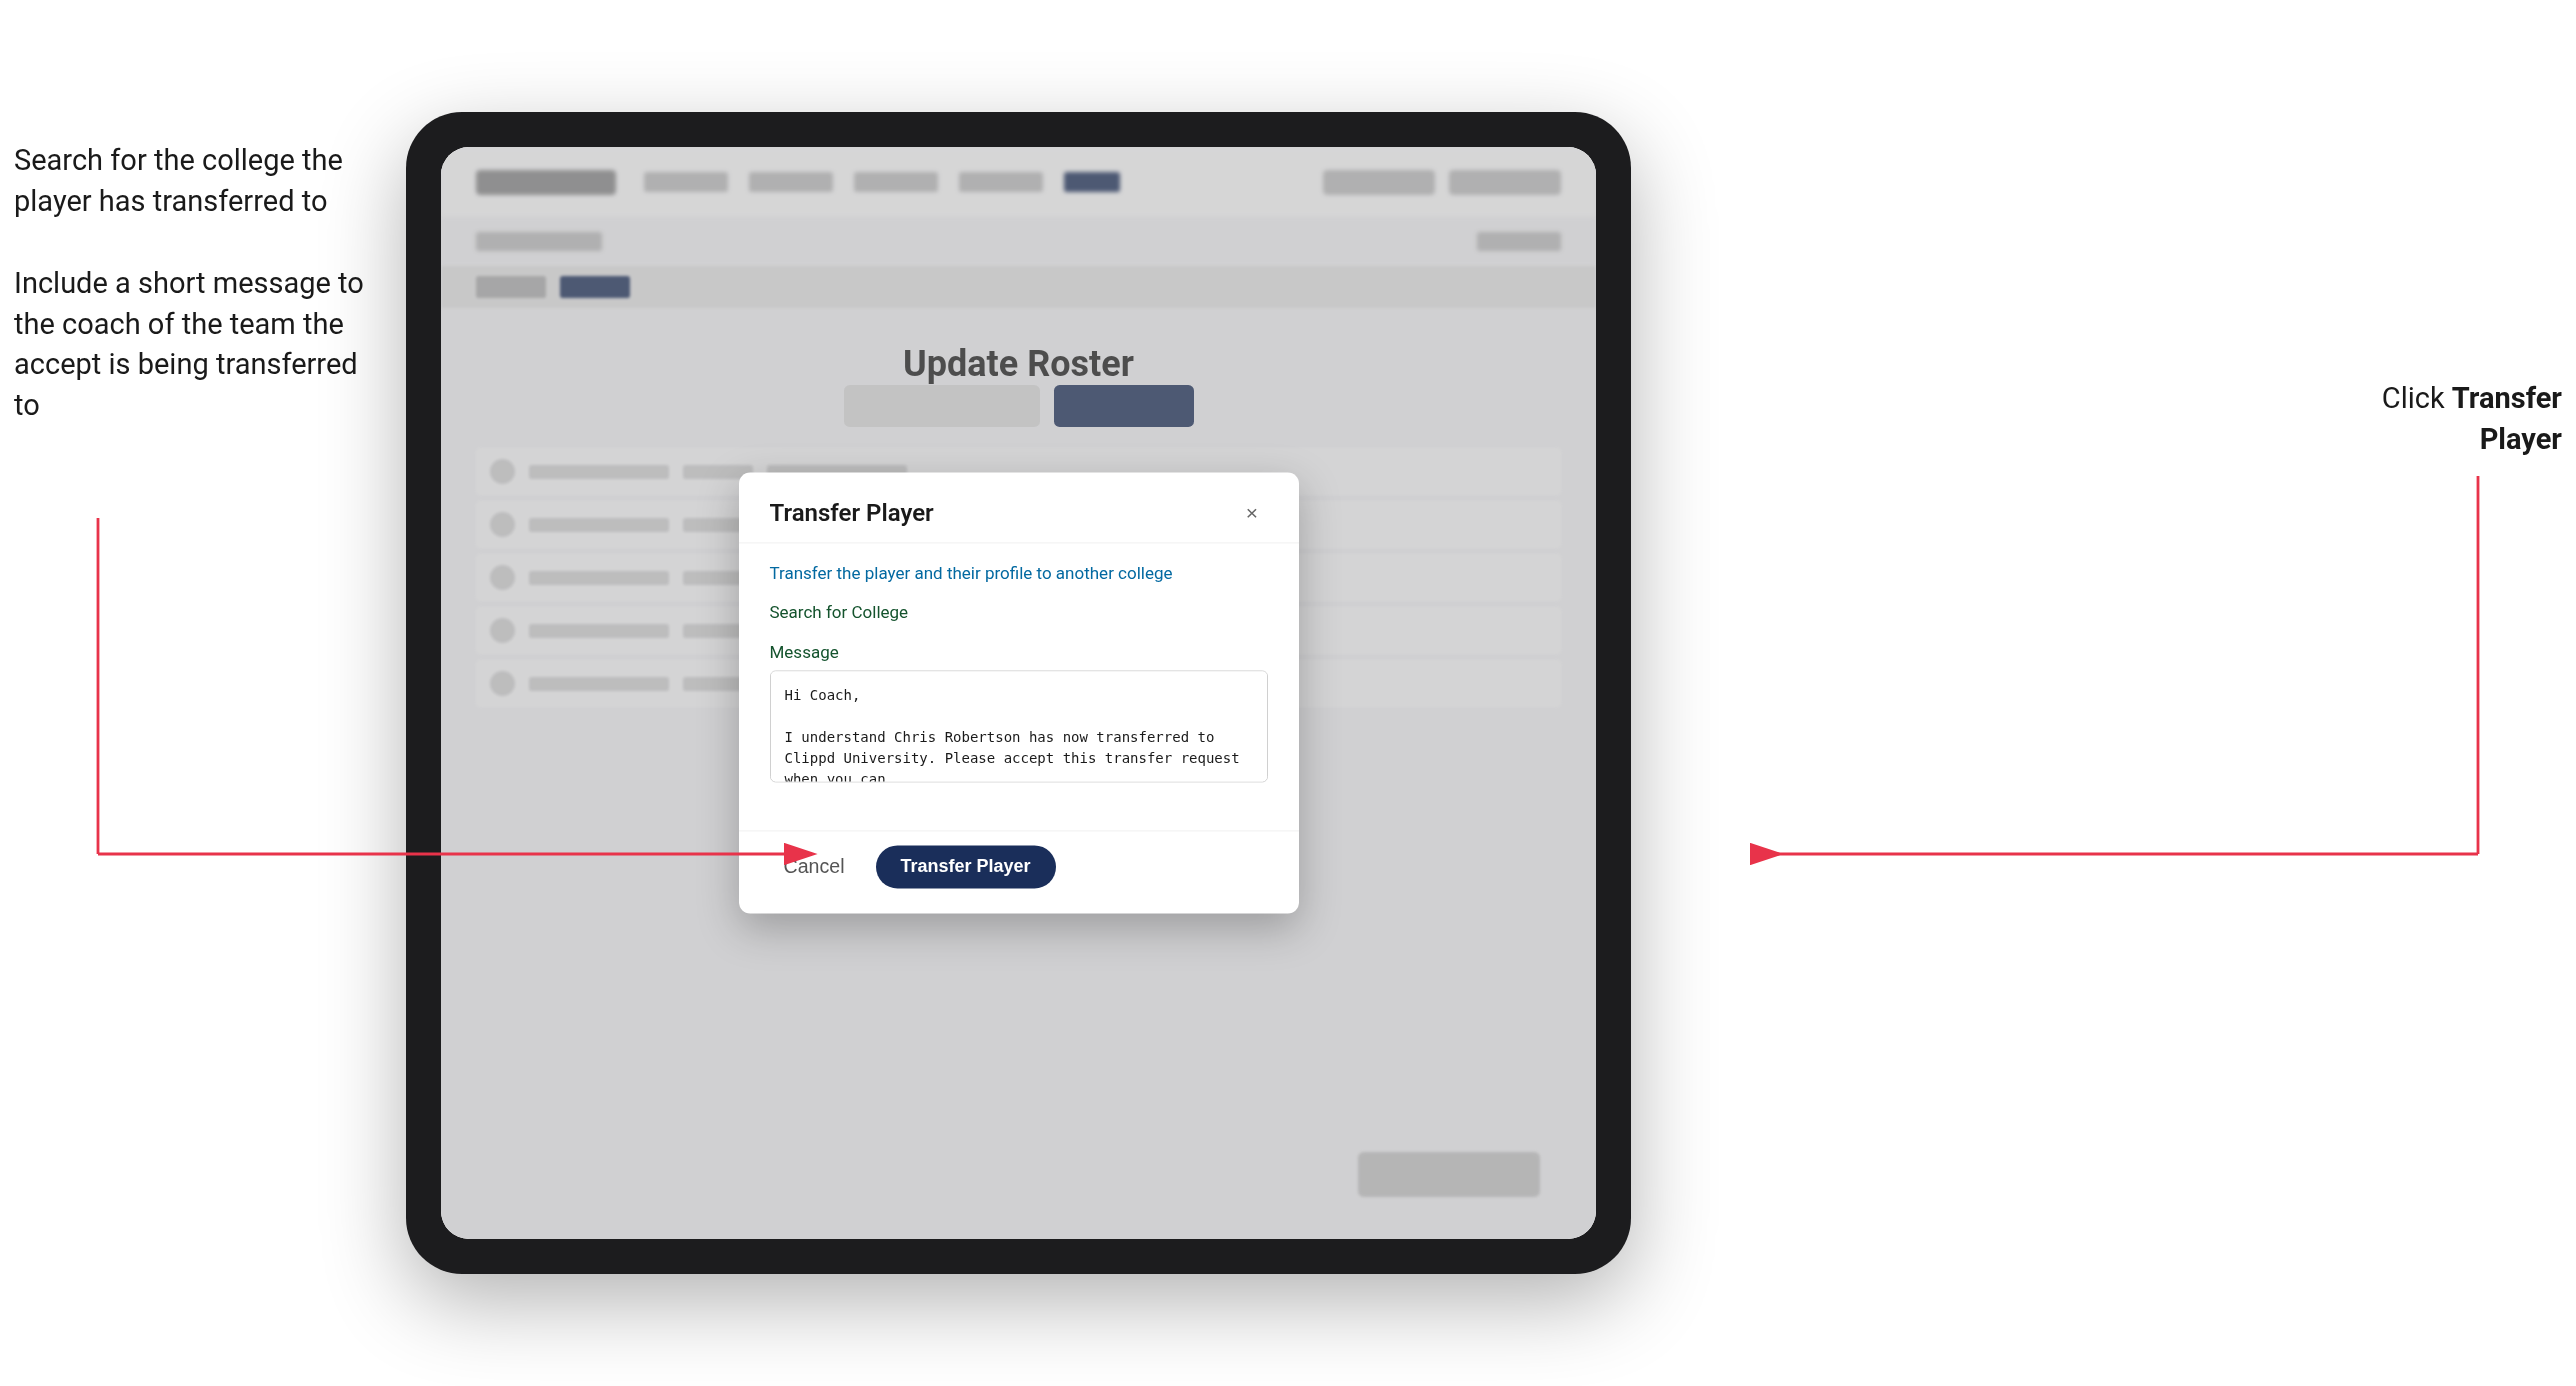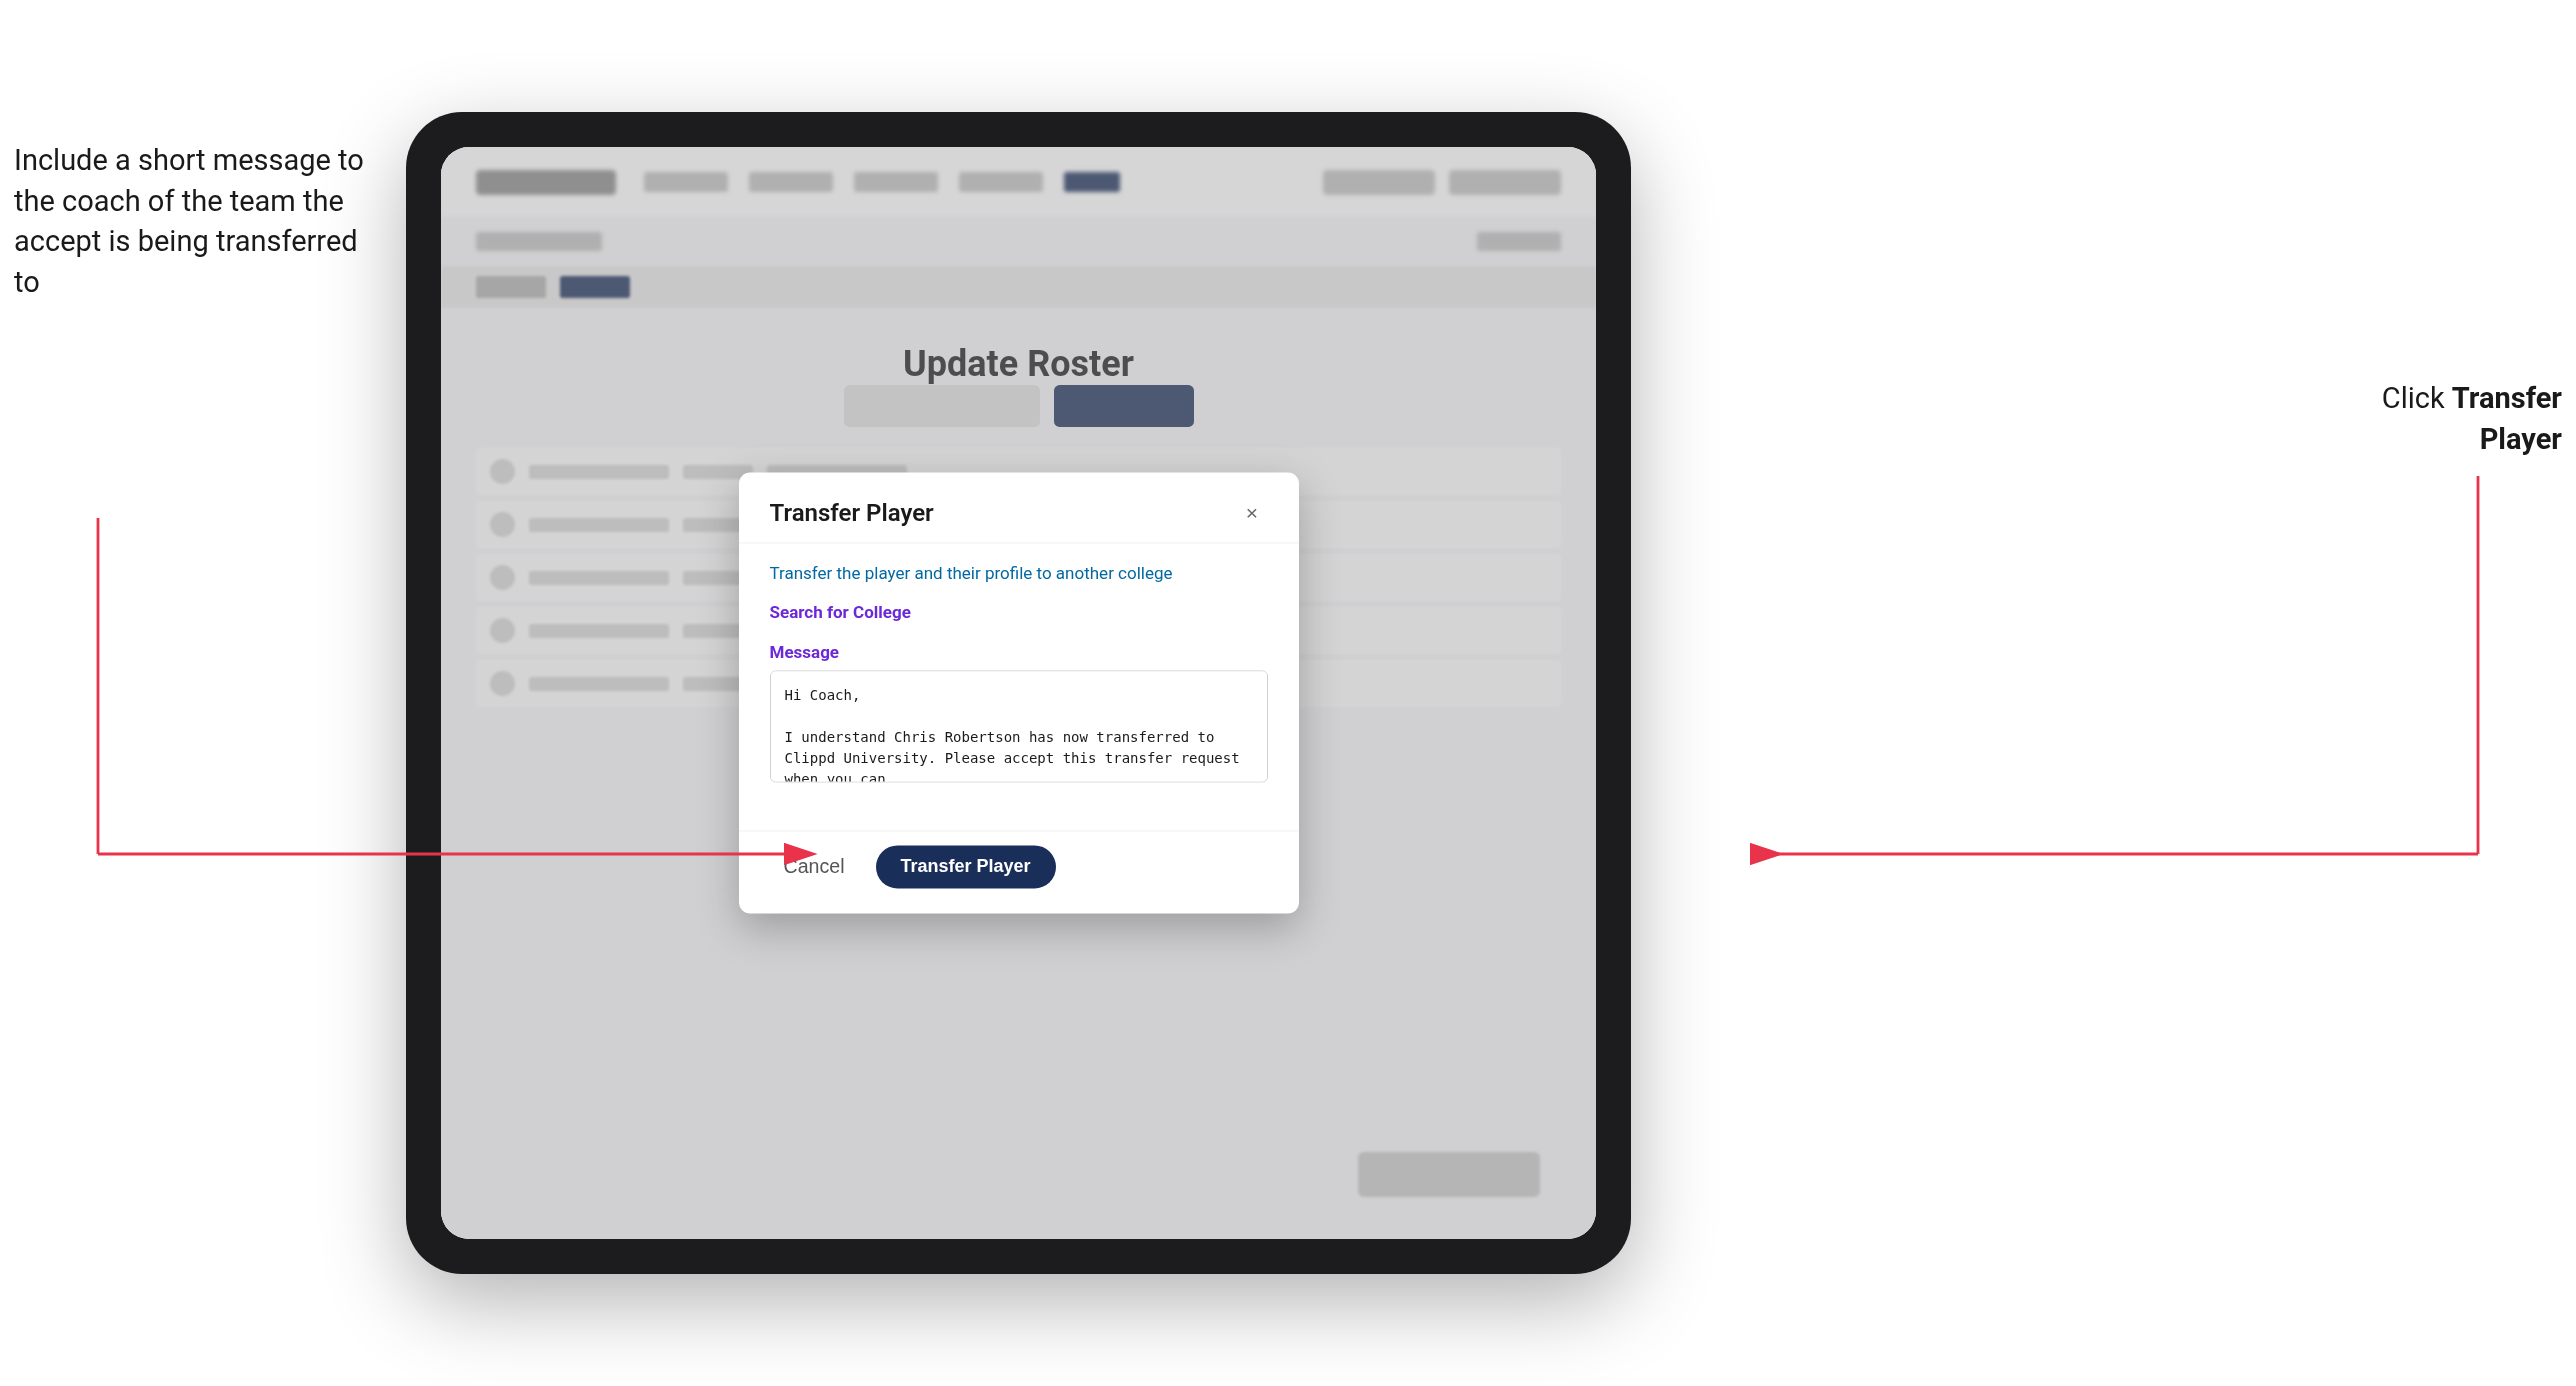--- a/index.html
+++ b/index.html
@@ -345,22 +345,22 @@
       color: #0369a1;
       margin-bottom: 19.6px;
     }
 
     .form-group {
       margin-bottom: 19.6px;
     }
 
     .form-label {
       font-size: 17px;
-      font-weight: 700;
-      color: #6d28d9;
+      font-weight: 400;
+      color: #14532d;
       margin-bottom: 8.4px;
       display: block;
     }
 
     .form-input {
       width: 100%;
       height: 45px;
       border: 1px solid #d0d0d0;
       border-radius: 5.6px;
       padding: 0 14px;
@@ -422,20 +422,21 @@
     }
 
     .arrow-head {
       fill: #e8334a;
     }
   </style>
 </head>
 <body>
 
 <div class="annotation-left">
+  <p class="annotation-text">Search for the college the player has transferred to</p>
   <p class="annotation-text">Include a short message to the coach of the team the accept is being transferred to</p>
 </div>
 
 <div class="annotation-right">
   <p class="annotation-text">
     <span>Click </span><strong>Transfer Player</strong>
   </p>
 </div>
 
 <div class="tablet-container">

